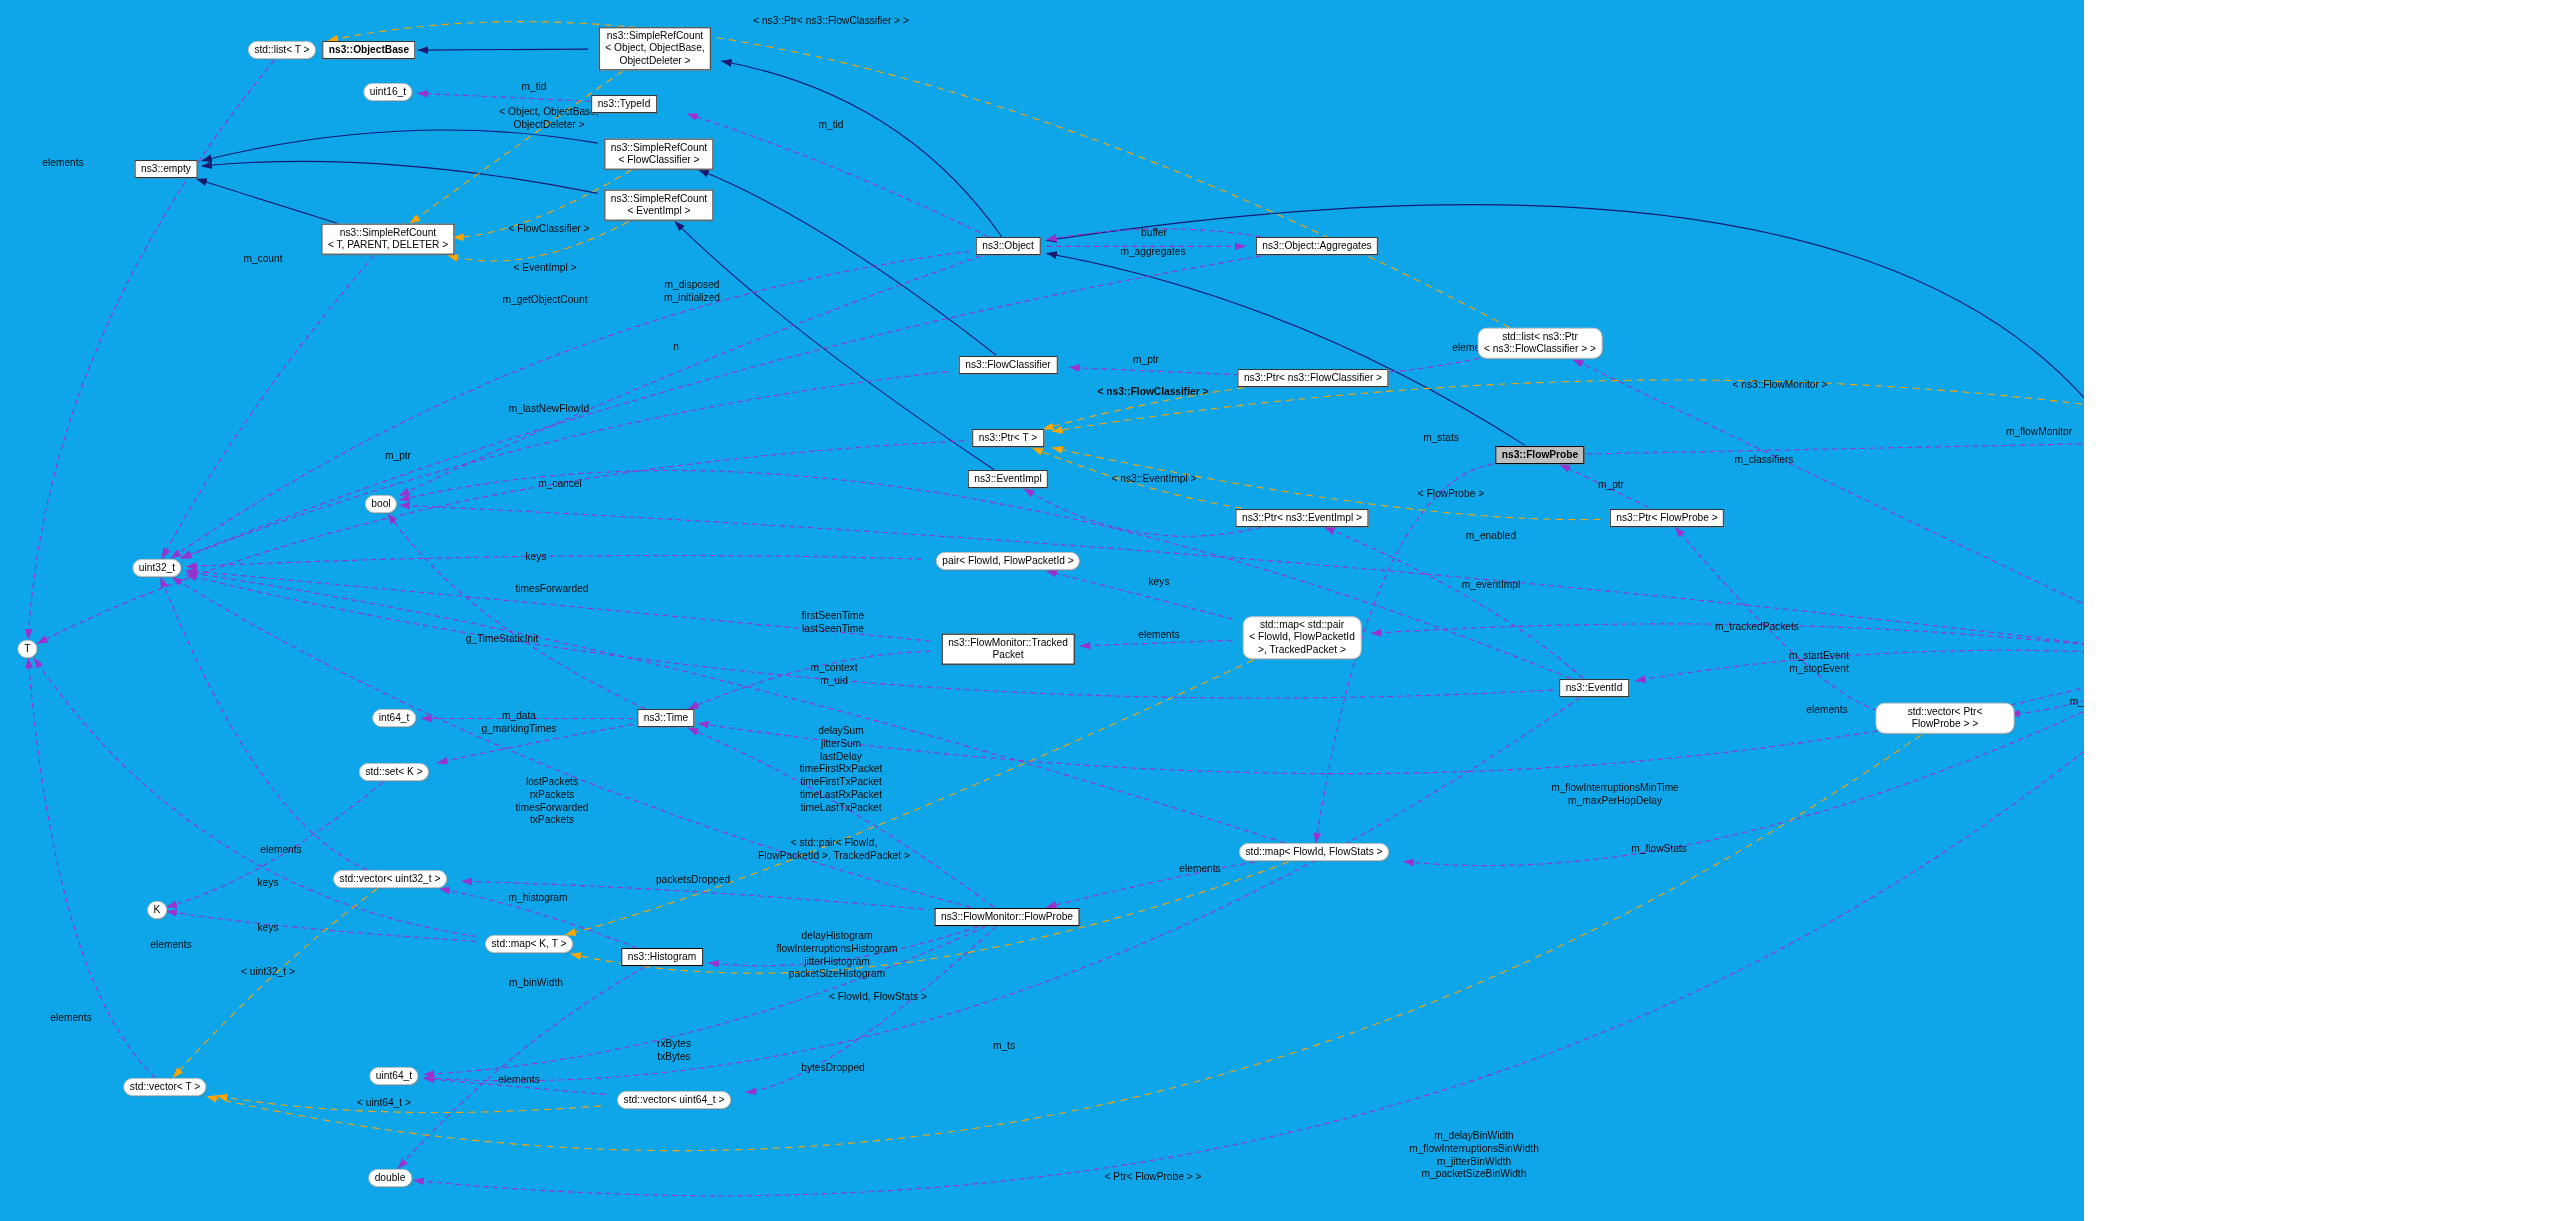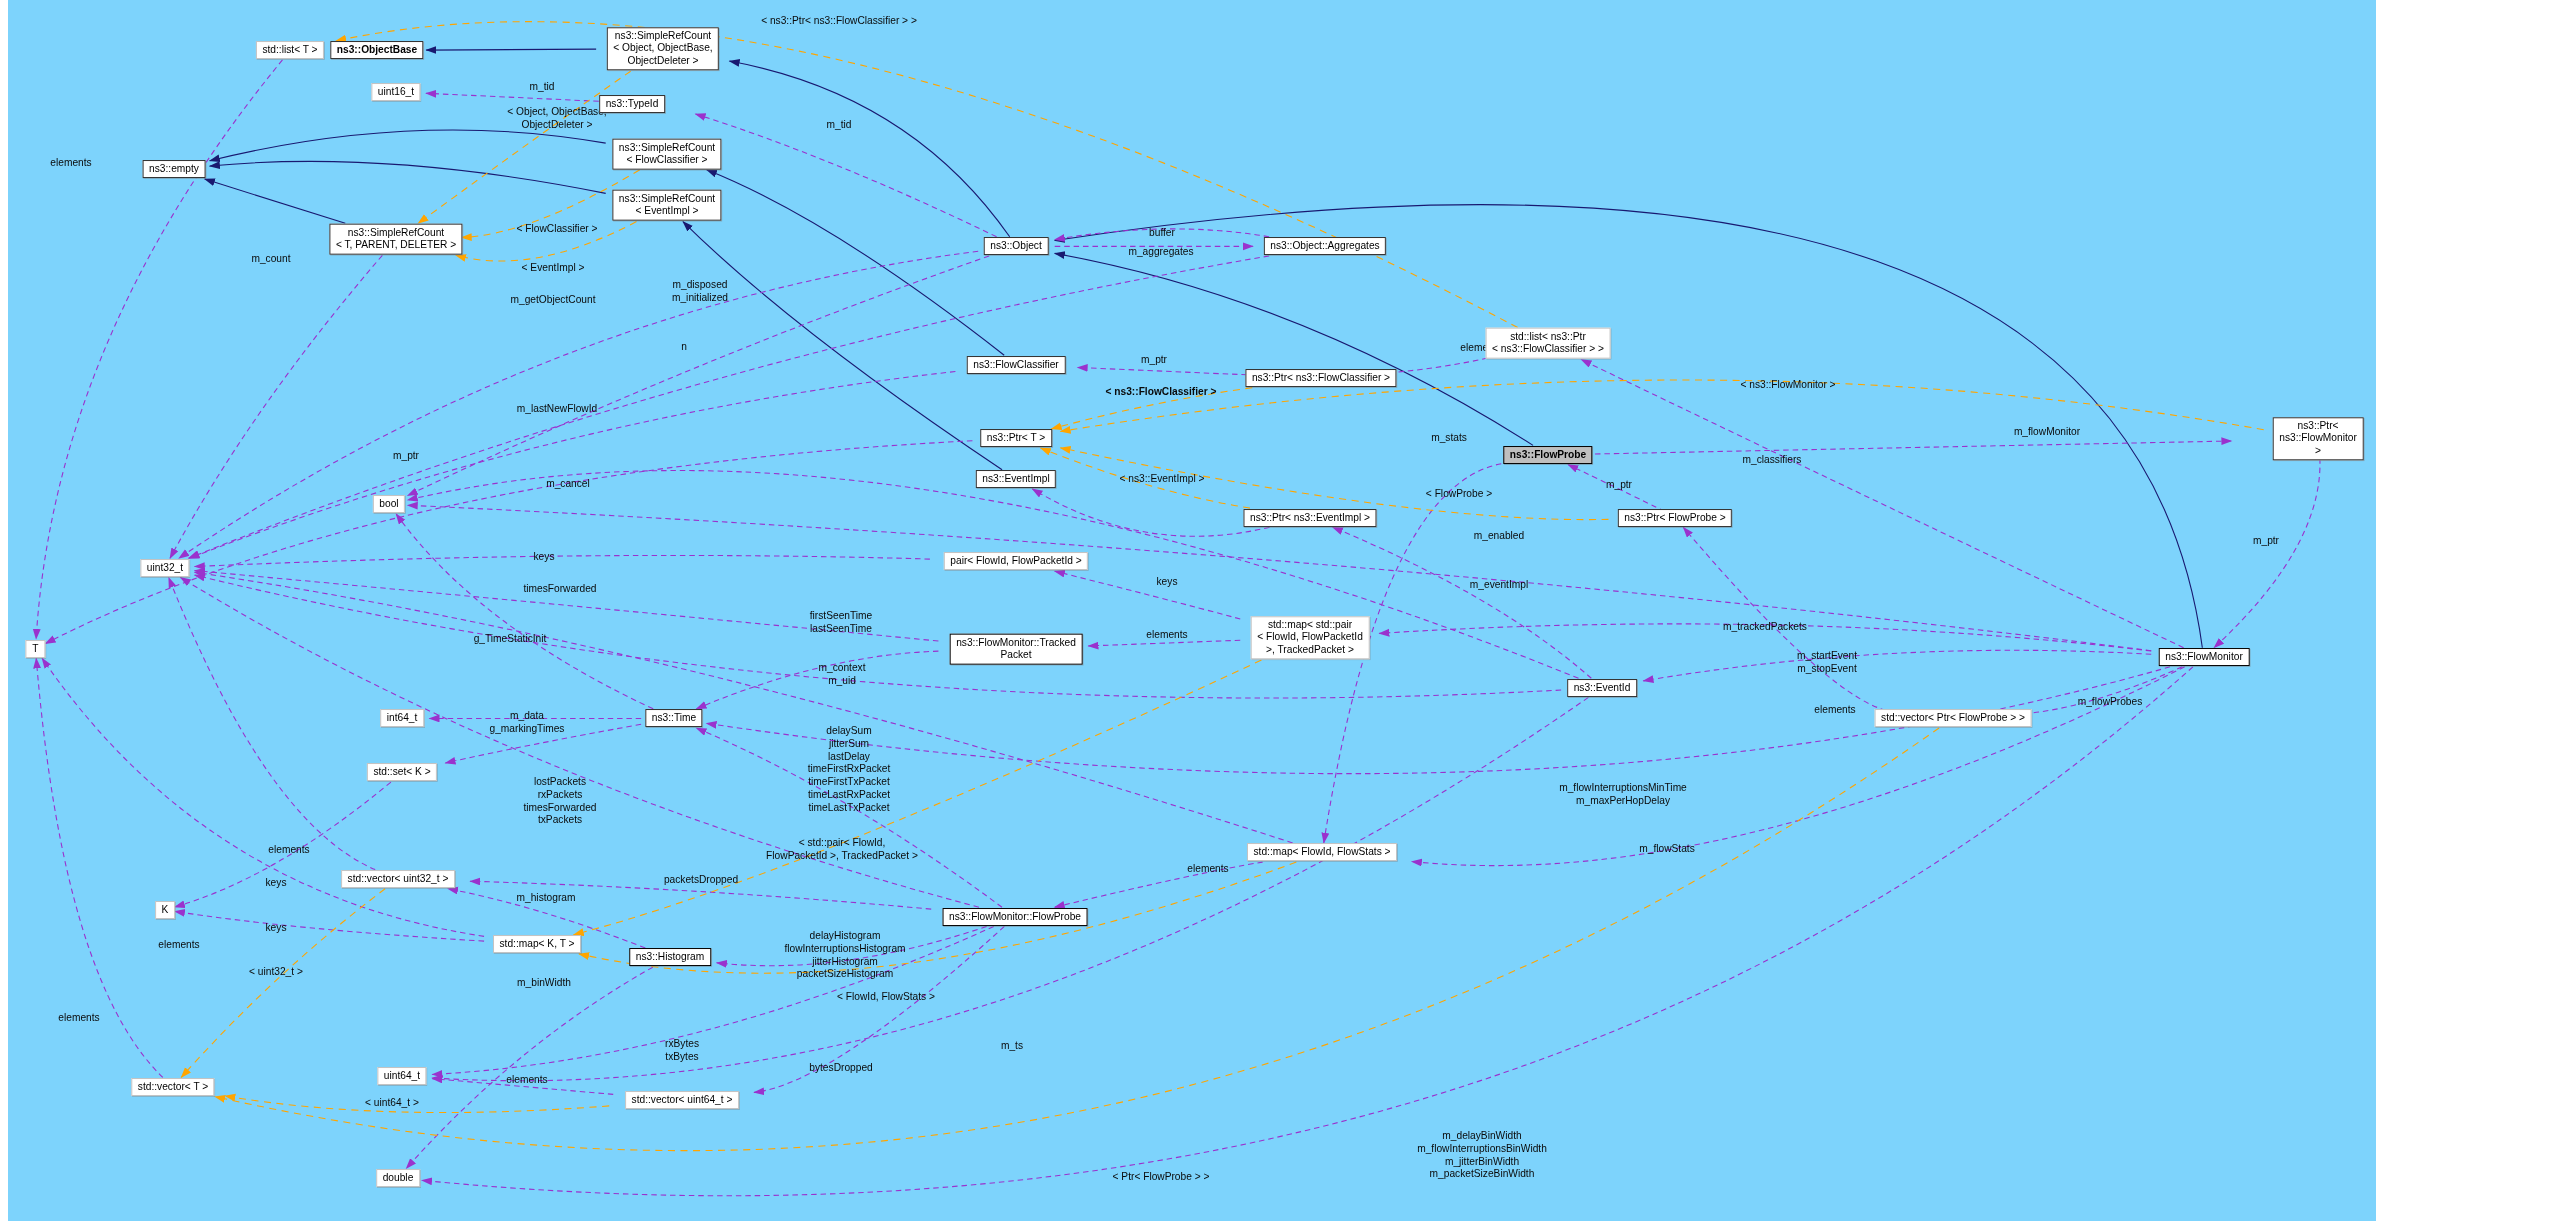--- a/index.html
+++ b/index.html
@@ -1,23 +1,23 @@
 <!DOCTYPE html>
 <html style="font-size:12.5px"><head>
 <meta charset="utf-8">
 <style>
   html,body{margin:0;padding:0;background:#ffffff;}
-  .canvas{position:relative;width:2368px;height:1222px;background:#7dd3fc;overflow:hidden;
-          font-family:"Liberation Sans",sans-serif;margin-left:8px;}
+  .canvas{position:relative;width:2084px;height:1222px;background:#0ea5e9;overflow:hidden;
+          font-family:"Liberation Sans",sans-serif;}
   #edge-layer{position:absolute;left:0;top:0;width:2576px;height:1222px;}
   .node{position:absolute;transform:translate(-50%,-50%);background:#ffffff;color:#000;
         border:0.8px solid #303030;padding:1.6px 5.5px;text-align:center;
         font:10.2px/1.25 "Liberation Sans",sans-serif;white-space:pre-line;
         box-shadow:0.8px 0.8px 0 rgba(120,120,120,.45);}
-  .node.ext{border-color:#c2c2c2;}
+  .node.ext{border-color:#c2c2c2;border-radius:9px;}
   .node.bold{border:1.6px solid #000;}
   .node.main{background:#bfbfbf;border:1.6px solid #000;font-weight:bold;}
   .elabel{position:absolute;transform:translate(-50%,-50%);color:#0a0a0a;
           font:10.2px/1.25 "Liberation Sans",sans-serif;white-space:pre;text-align:center;}
   path.edge{fill:none;stroke-width:1.4px;}
   path.k-i{stroke:#191970;}
   path.k-u{stroke:#9a32cd;stroke-dasharray:7 5;}
   path.k-t{stroke:#ffa500;stroke-dasharray:9 7;}
 </style>
 </head>

